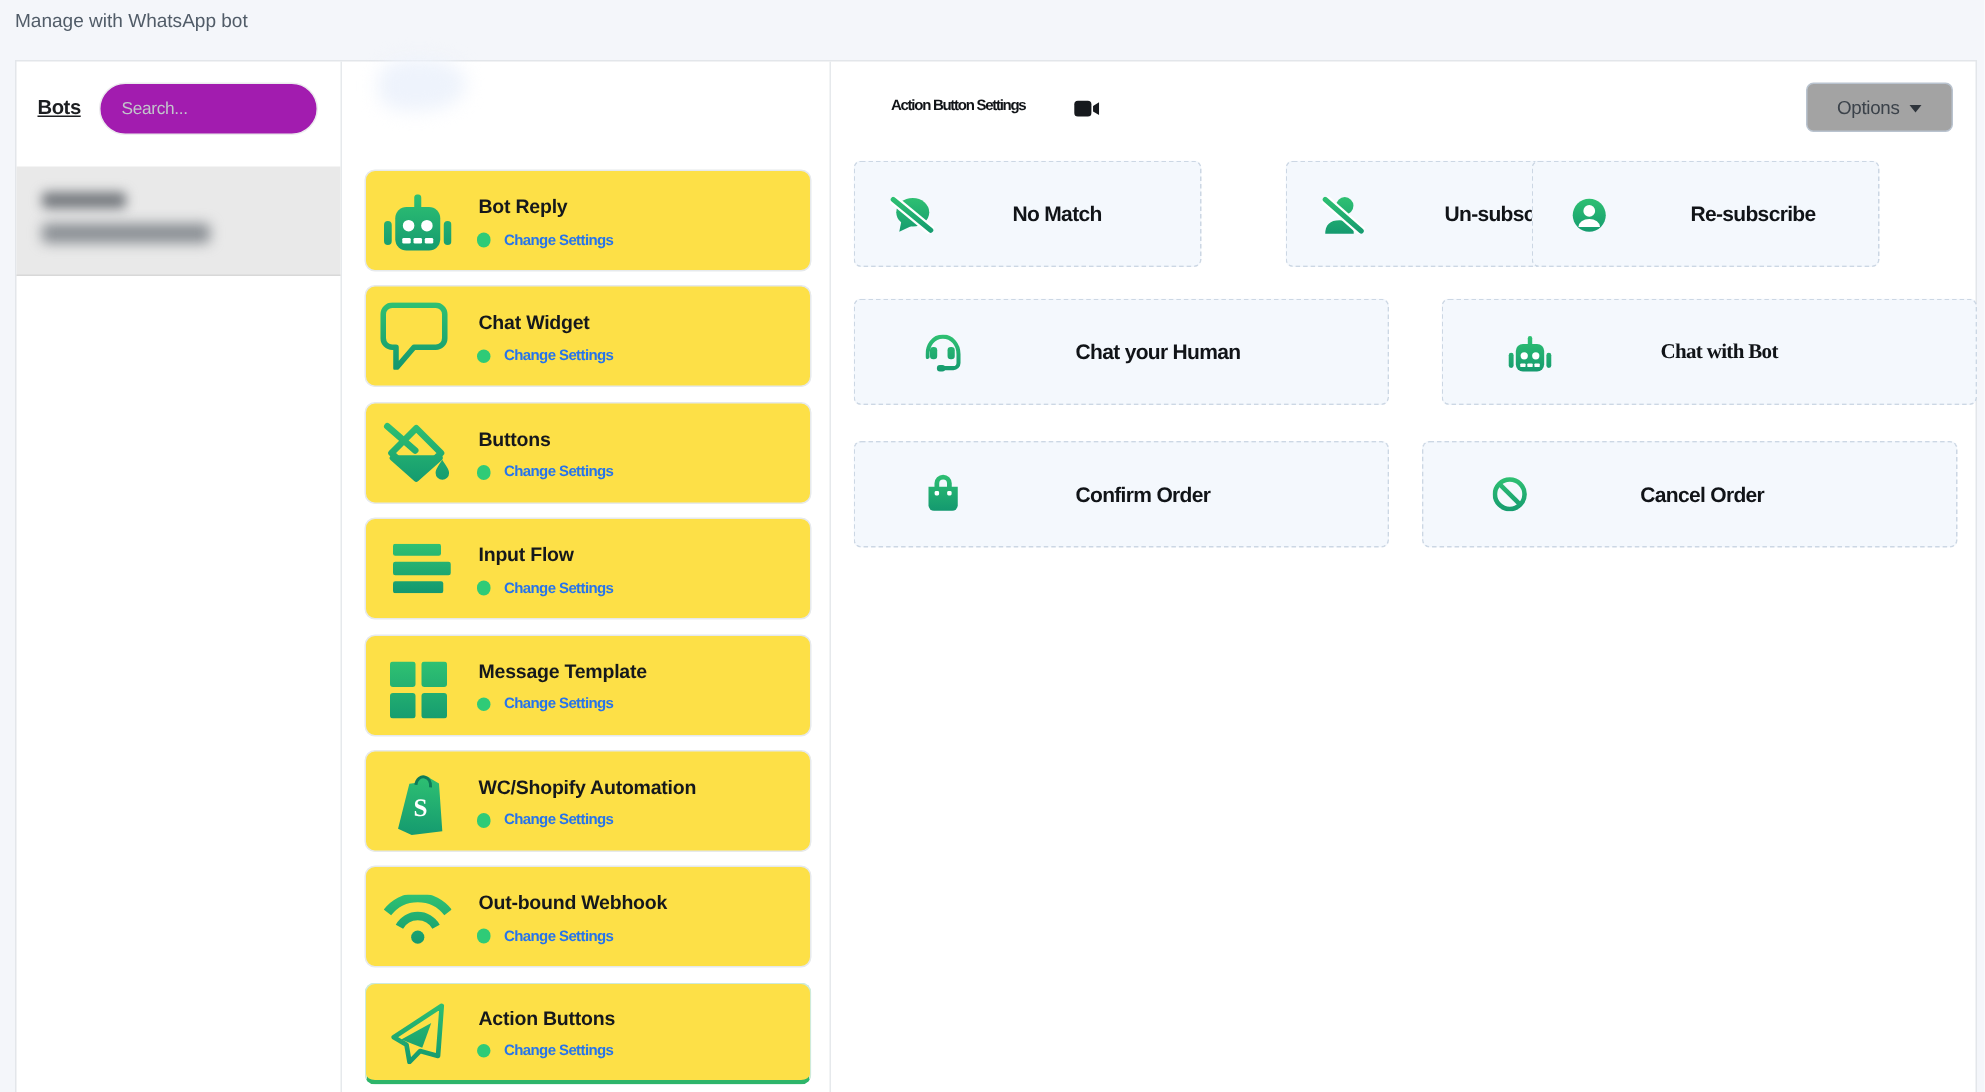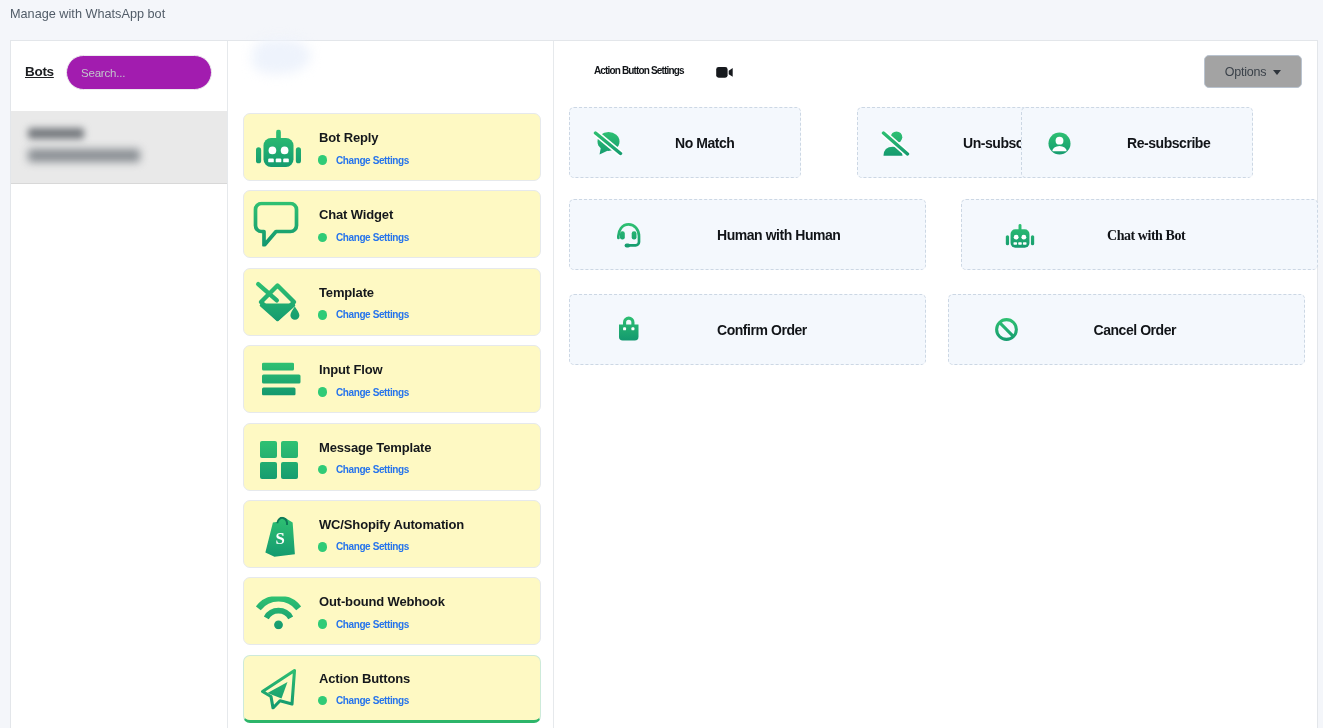--- a/index.html
+++ b/index.html
@@ -8,21 +8,21 @@
 #panel{position:absolute;left:10px;top:40px;width:1306px;height:690px;background:#fff;border:1px solid #e3e6ea;}
 .vline{position:absolute;top:0;bottom:0;width:1px;background:#e6e9ec;}
 
 .bots{position:absolute;left:14px;top:23px;font-size:13.5px;letter-spacing:-0.3px;font-weight:700;color:#1c1e21;line-height:16px;text-decoration:underline;}
 .search{position:absolute;left:55px;top:14px;width:146px;height:35px;border:1px solid #ececee;border-radius:18px;box-sizing:border-box;display:flex;align-items:center;padding-left:14px;font-size:11.5px;letter-spacing:-0.2px;color:#c2c5cb;background:#a21caf;}
 .botitem{position:absolute;left:0;top:70px;width:216px;height:72px;background:#e9e9e9;border-bottom:1px solid #d8d8d8;}
 .blur1{position:absolute;left:17px;top:17px;width:56px;height:11px;background:#75797e;border-radius:3px;filter:blur(3.8px);}
 .blur2{position:absolute;left:17px;top:38px;width:112px;height:13px;background:#898e93;border-radius:3px;filter:blur(4.2px);}
 
 .blob{position:absolute;left:241px;top:-2px;width:59px;height:35px;background:#eef3fc;border-radius:45% 55% 60% 40%;filter:blur(6px);}
-.mcard{position:absolute;left:232px;width:296px;height:66px;border:1px solid #e6e9ec;border-radius:7px;background:#fef9c3;}
+.mcard{position:absolute;left:232px;width:296px;height:66px;border:1px solid #e6e9ec;border-radius:7px;background:#fde047;}
 .mcard .ic{position:absolute;left:11px;top:50%;transform:translateY(-50%);width:47px;display:flex;justify-content:center;align-items:center;}
 .mtxt{position:absolute;left:75px;top:calc(50% + 1px);transform:translateY(-50%);}
 .mtitle{font-size:13px;letter-spacing:-0.15px;font-weight:700;color:#15181c;line-height:17px;margin-bottom:7px;white-space:nowrap;}
 .mlink{display:flex;align-items:center;height:14px;}
 .dot{width:9.5px;height:9.5px;border-radius:50%;background:#2fcb77;margin-right:9px;margin-left:-1.5px;}
 .clink{font-size:10px;letter-spacing:-0.4px;font-weight:700;color:#2674ec;white-space:nowrap;}
 .active-card{border:1px solid #cdeada;border-bottom:3px solid #2db56a;height:64px;text-decoration:underline;}
 
 .rtitle{position:absolute;left:559px;top:22px;font-size:10px;letter-spacing:-0.85px;font-weight:700;color:#111418;line-height:15px;margin-left:24px;}
 .vidic{position:absolute;left:704.5px;top:22.5px;}
@@ -117,21 +117,21 @@
   <div class="mcard" style="top:226.8px">
     <div class="ic">
         <svg style="margin-left:-2px" width="46" height="42" viewBox="0 0 46 42">
       <path d="M6.5,24.3 H38.5 L22.5,38.5 Z" fill="url(#g44)" stroke="url(#g44)" stroke-width="3.5" stroke-linejoin="round"></path>
       <path d="M22.5,4.5 L39,21 L22.5,37.5 L6,21 Z" fill="none" stroke="url(#g44)" stroke-width="4.4" stroke-linejoin="round"></path>
       <line x1="3.2" y1="3.2" x2="21.8" y2="19.3" stroke="url(#g44)" stroke-width="4.4" stroke-linecap="round"></line>
       <path d="M39.8,25.5 C37.6,28.9 35.4,31.9 35.4,34.3 a4.5,4.5 0 0 0 9,0 C44.4,31.9 42,28.9 39.8,25.5 Z" fill="url(#g44)"></path>
     </svg>
       </div>
     <div class="mtxt">
-        <div class="mtitle">Template</div>
+        <div class="mtitle">Buttons</div>
         <div class="mlink">
           <div class="dot"></div>
           <div class="clink">Change Settings</div>
         </div>
       </div>
   </div>
 
   <div class="mcard" style="top:304.1px">
     <div class="ic">
         <svg style="margin-left:6px" width="39" height="33" viewBox="0 0 39 33">
@@ -256,21 +256,21 @@
     <div class="actxt" style="left:81px">Re-subscribe</div>
   </div>
 
   <div class="ac" style="left:558px;top:158px;width:357px;height:71px;">
     <svg class="aicon" style="left:47px;top:23px" width="23.5" height="25" viewBox="0 0 23.5 25">
       <path d="M1.4,15 C0.8,7 5.4,1.4 11.6,1.4 C17.6,1.4 22,6.6 22,13.1 L22,19 A3.4,3.4 0 0 1 18.6,22.4 L10.5,22.4" fill="none" stroke="url(#g26)" stroke-width="2.7" stroke-linecap="round" stroke-linejoin="round"></path>
       <rect x="3" y="8.3" width="4.8" height="8.2" rx="2.2" fill="url(#g26)"></rect>
       <rect x="14.7" y="8.3" width="4.8" height="8.2" rx="2.2" fill="url(#g26)"></rect>
       <rect x="7.6" y="20.4" width="5.6" height="4.2" rx="2" fill="url(#g26)"></rect>
     </svg>
-    <div class="actxt" style="left:123px">Human with Human</div>
+    <div class="actxt" style="left:123px">Chat your Human</div>
   </div>
   <div class="ac" style="left:950px;top:158px;width:357px;height:71px;font-family:Liberation Serif, serif;">
     <svg class="aicon" style="left:43px;top:24px" width="30" height="26" viewBox="0 0 48 44">
       <rect x="21.5" y="0" width="5" height="12" rx="2.5" fill="url(#g44)"></rect>
       <rect x="8" y="9" width="32" height="31" rx="8" fill="url(#g44)"></rect>
       <rect x="0" y="19" width="5.5" height="17" rx="2.75" fill="url(#g44)"></rect>
       <rect x="42.5" y="19" width="5.5" height="17" rx="2.75" fill="url(#g44)"></rect>
       <circle cx="17.5" cy="22.3" r="4.1" fill="#fff"></circle>
         <circle cx="30.5" cy="22.3" r="4.1" fill="#fff"></circle>
       <rect x="13" y="31" width="6" height="4" rx="1" fill="#fff"></rect>

